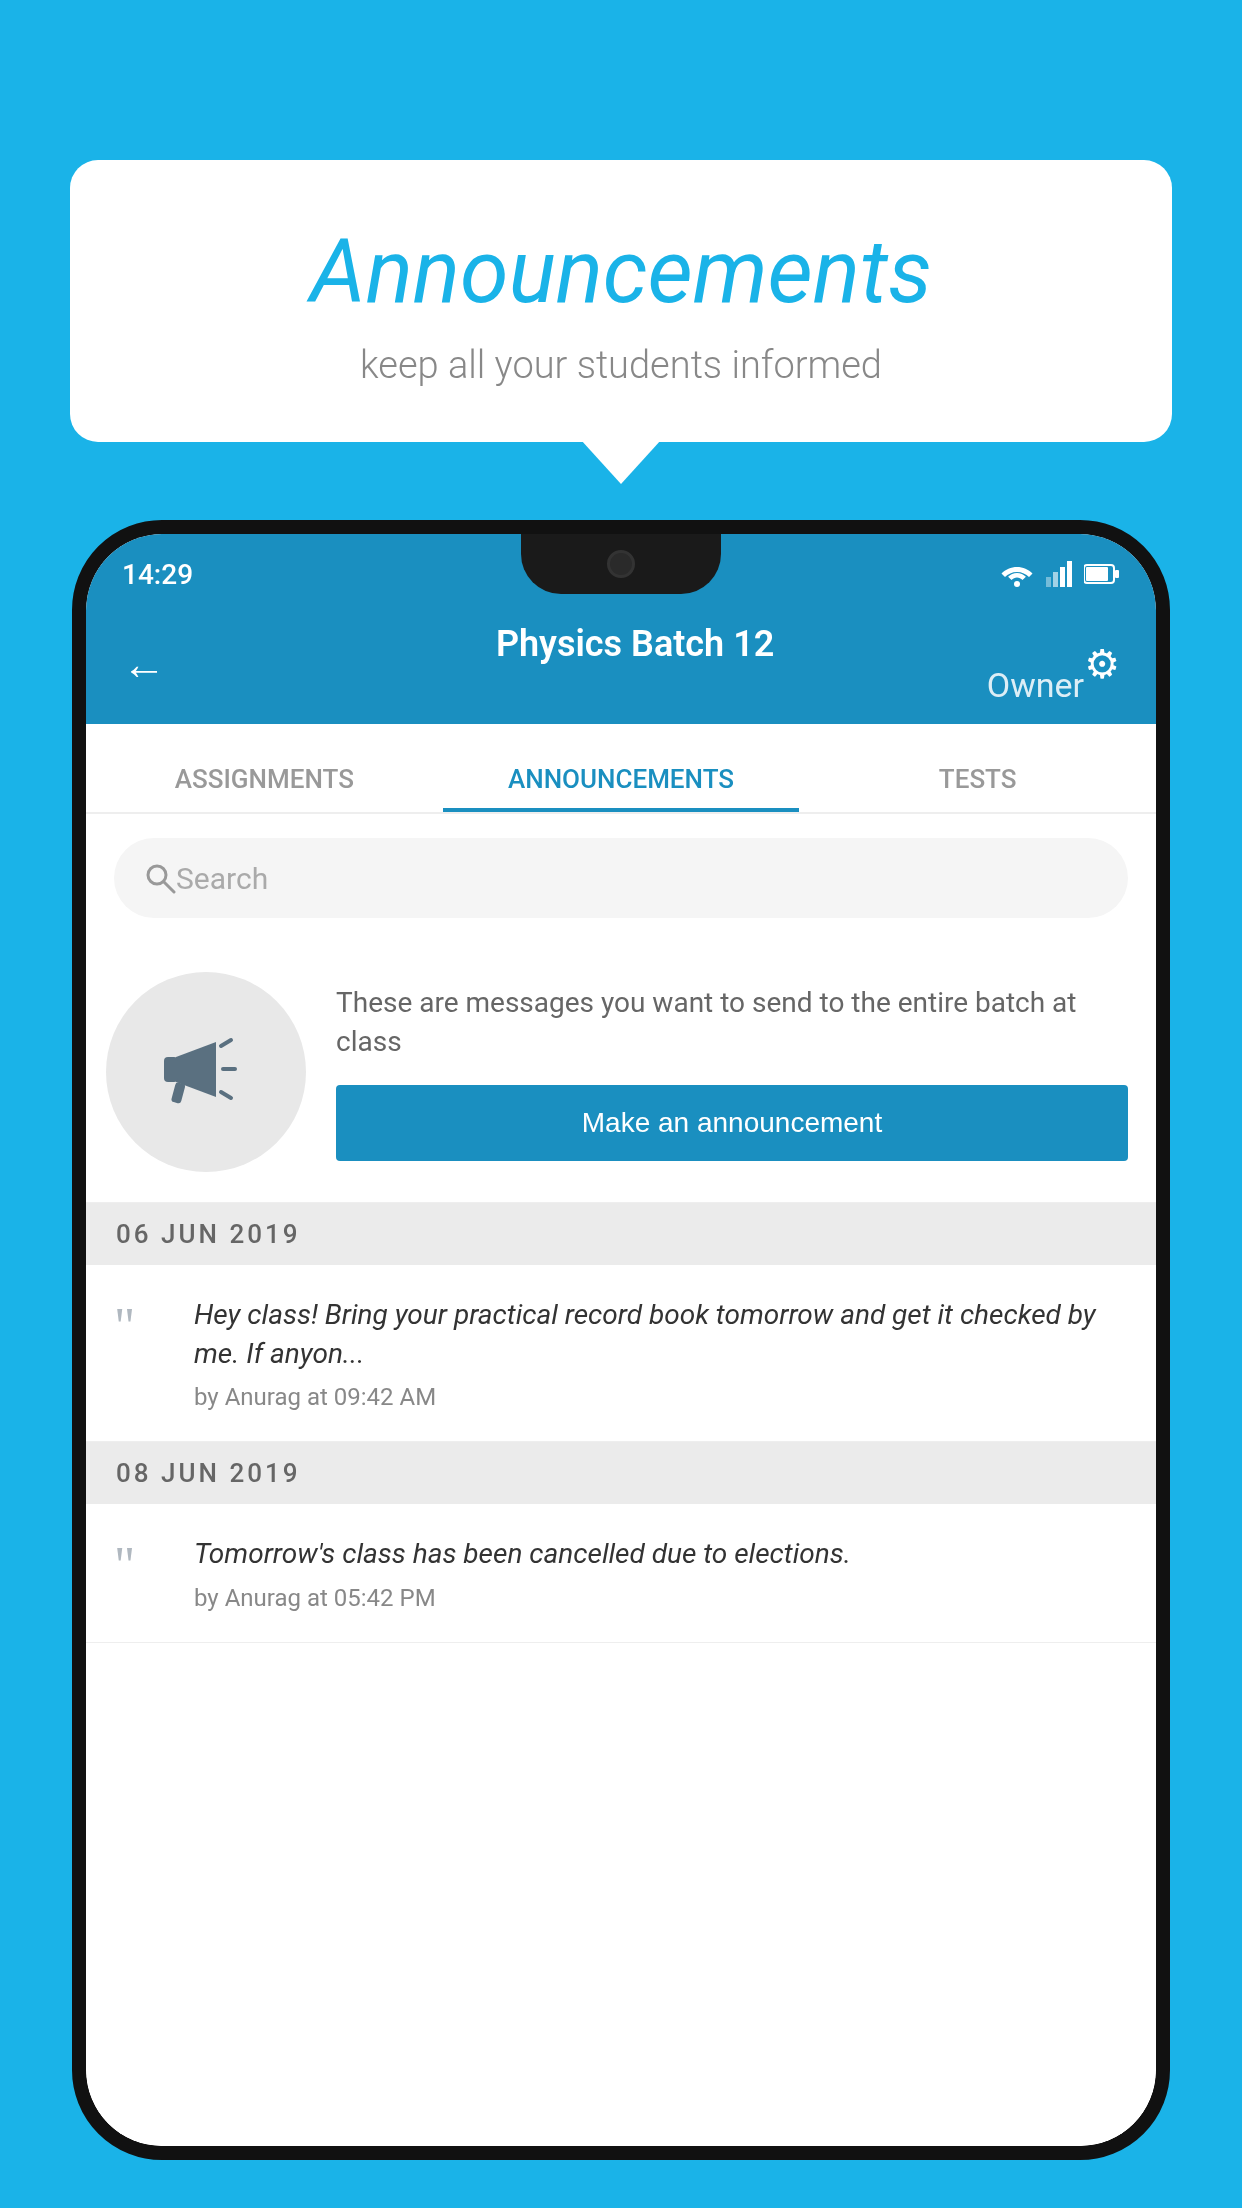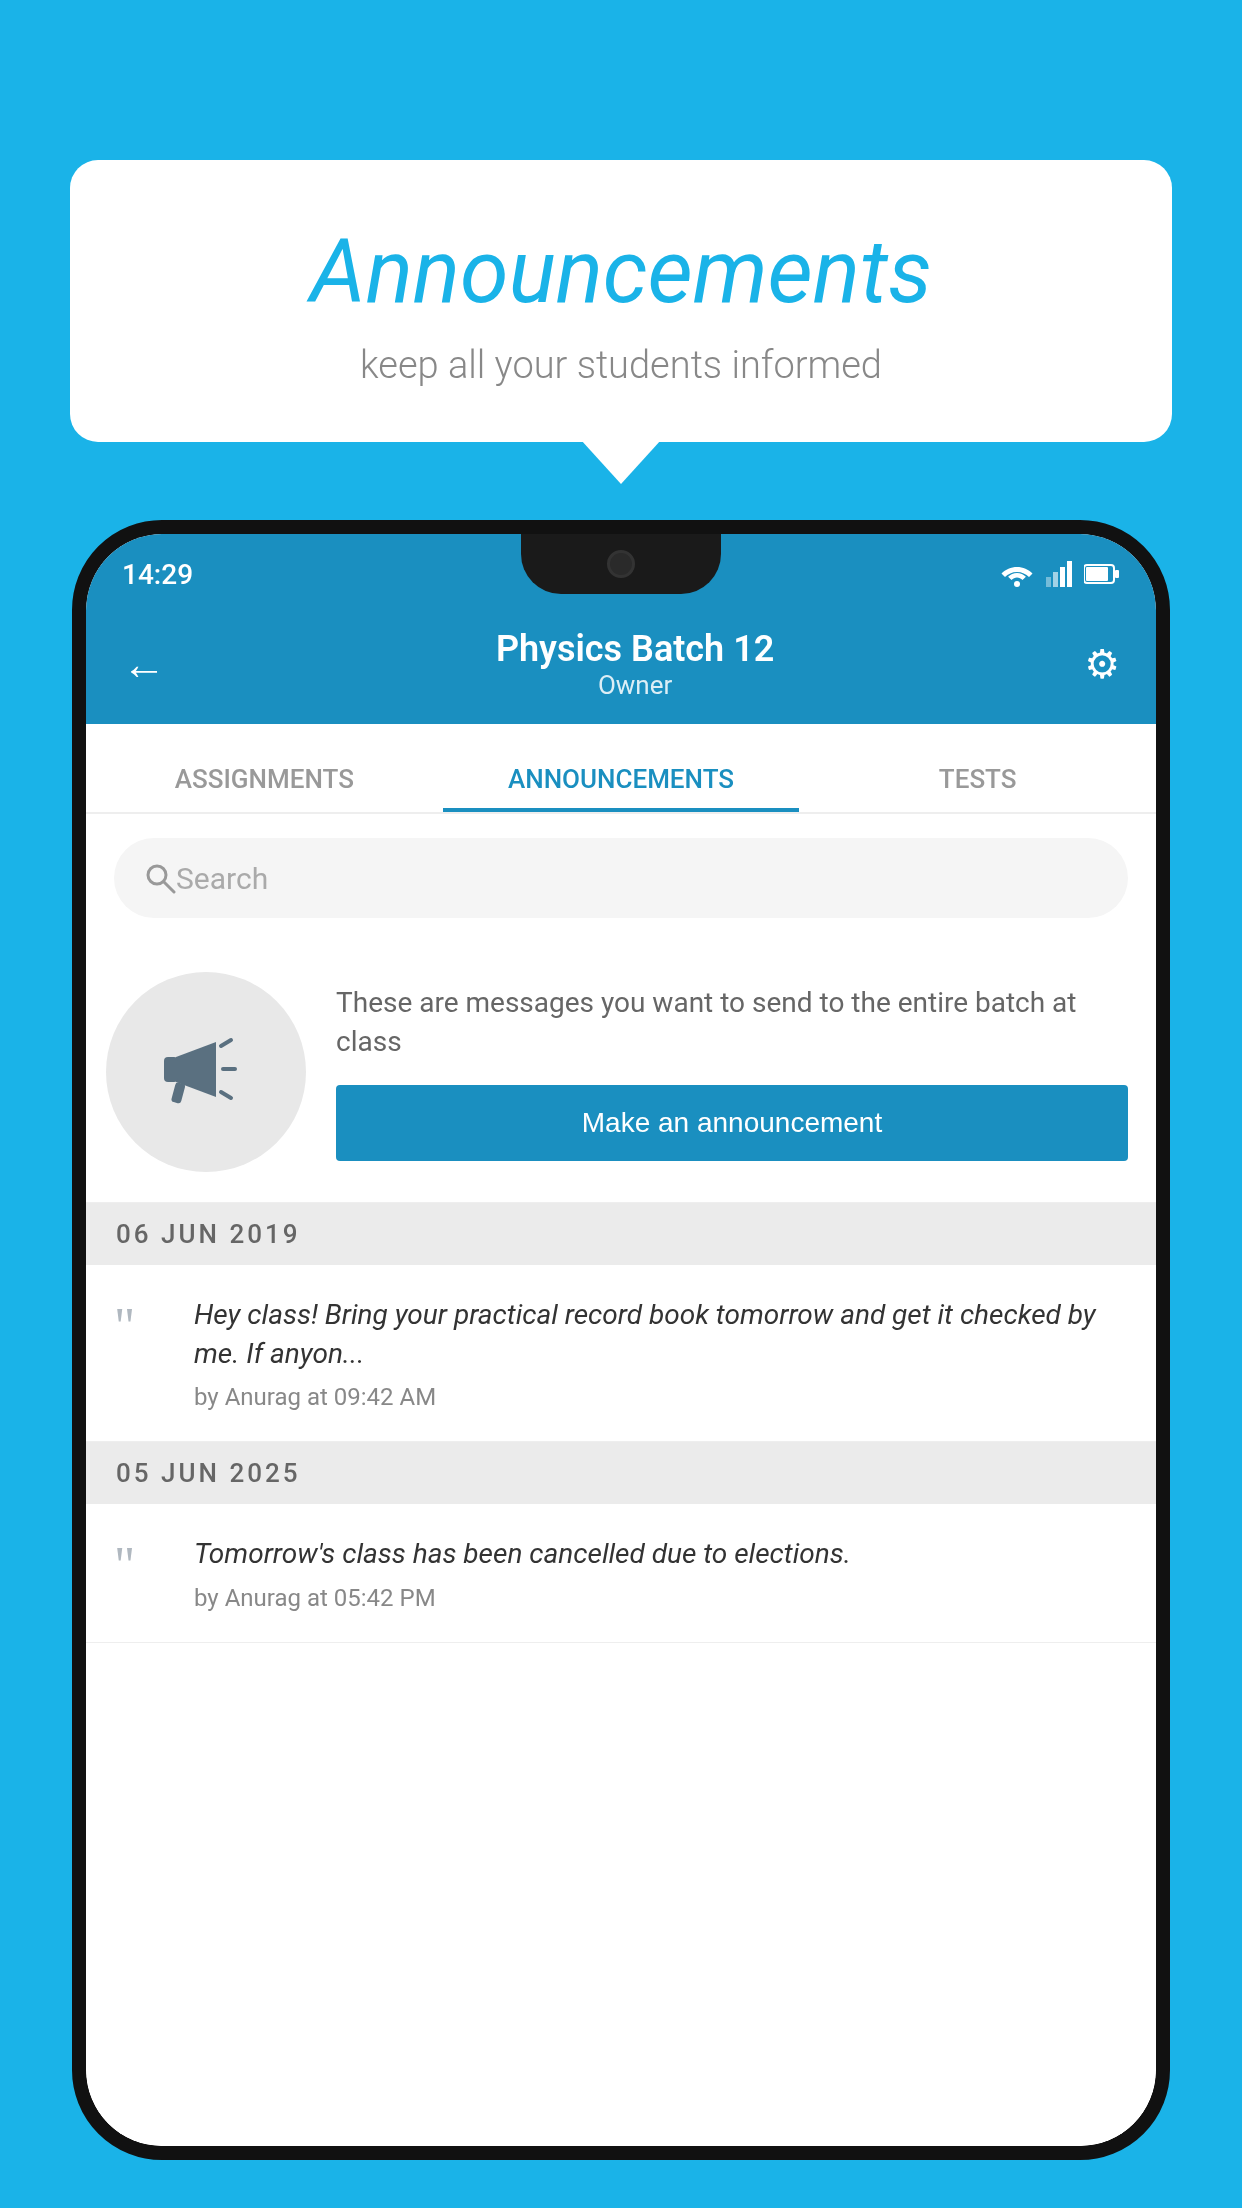--- a/index.html
+++ b/index.html
@@ -154,21 +154,22 @@
     }
 
     .app-bar-title {
       color: white;
       font-size: 36px;
       font-weight: 600;
     }
 
     .app-bar-subtitle {
       color: rgba(255,255,255,0.85);
-      font-size: 26px;
+      font-size: 34px;
+      text-align: right;
     }
 
     .settings-btn {
       color: white;
       font-size: 40px;
       cursor: pointer;
     }
 
     
     .tab-bar {
@@ -456,21 +457,21 @@
         <div class="date-separator">06  JUN  2019</div>
 
         <div class="announcement-item">
           <div class="quote-icon">"</div>
           <div class="announcement-content">
             <div class="announcement-text">Hey class! Bring your practical record book tomorrow and get it checked by me. If anyon...</div>
             <div class="announcement-meta">by Anurag at 09:42 AM</div>
           </div>
         </div>
 
-        <div class="date-separator">05  JUN  2025</div>
+        <div class="date-separator">08  JUN  2019</div>
 
         <div class="announcement-item">
           <div class="quote-icon">"</div>
           <div class="announcement-content">
             <div class="announcement-text">Tomorrow's class has been cancelled due to elections.</div>
             <div class="announcement-meta">by Anurag at 05:42 PM</div>
           </div>
         </div>
       </div>
     </div>

